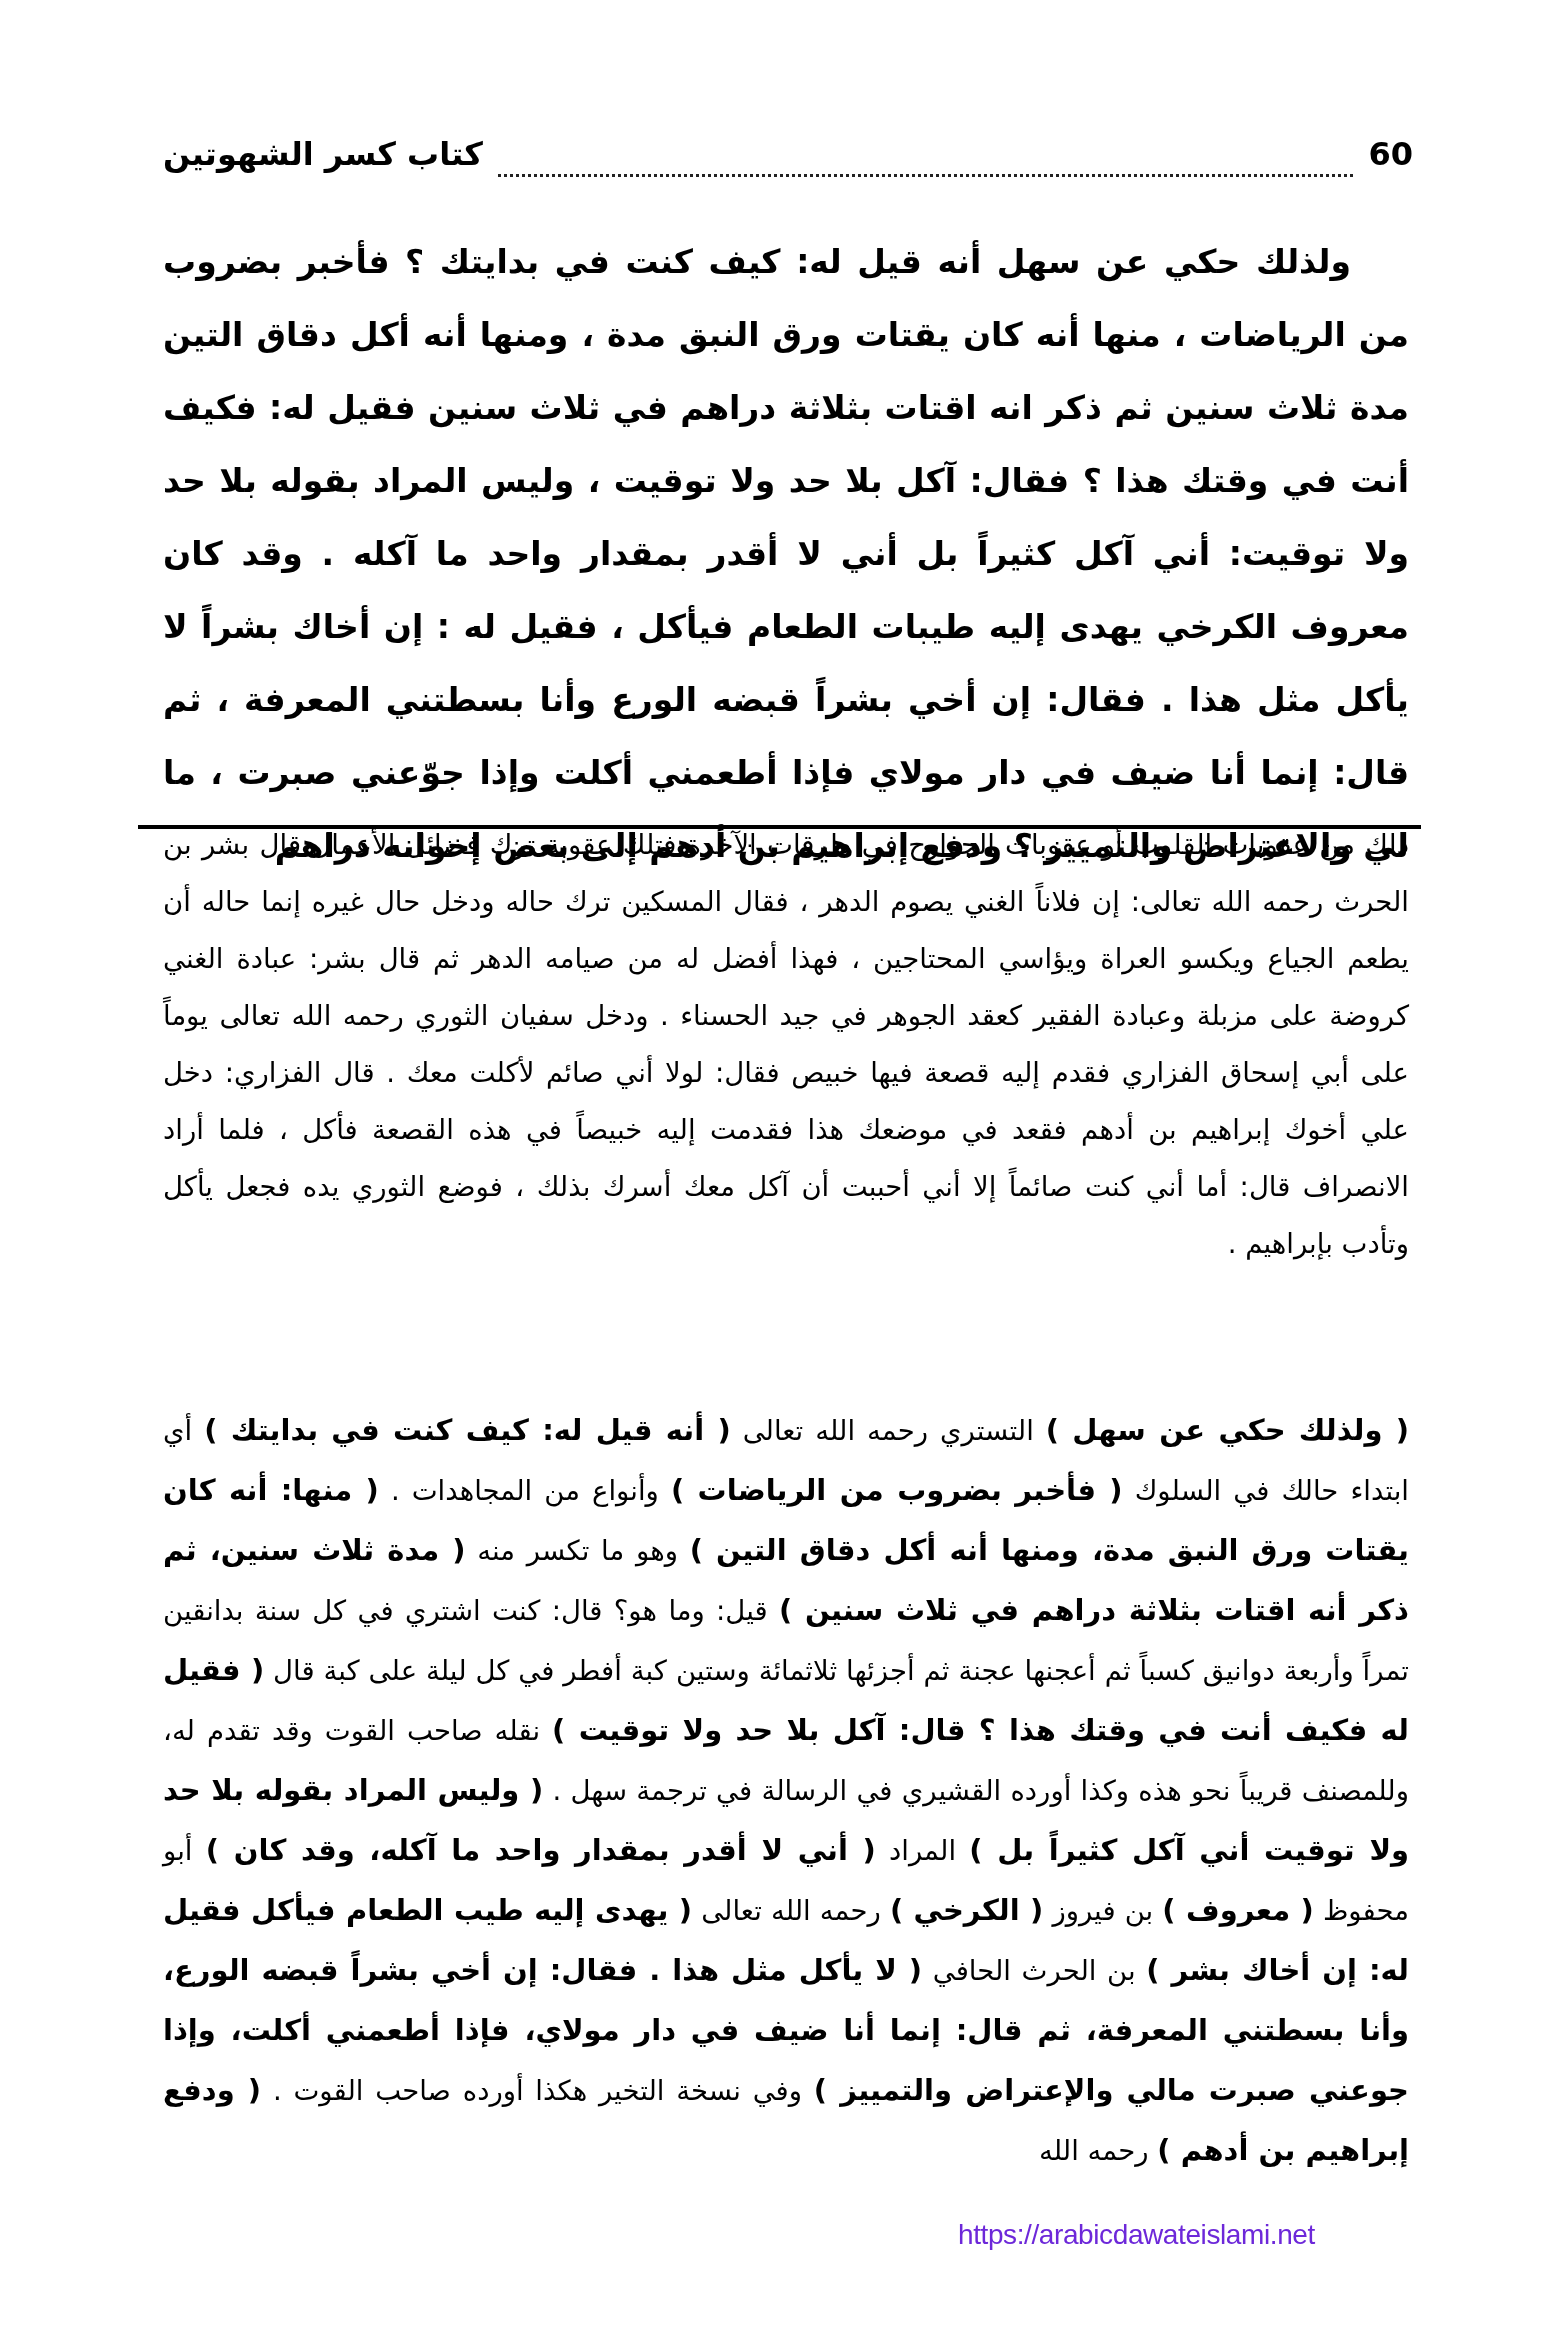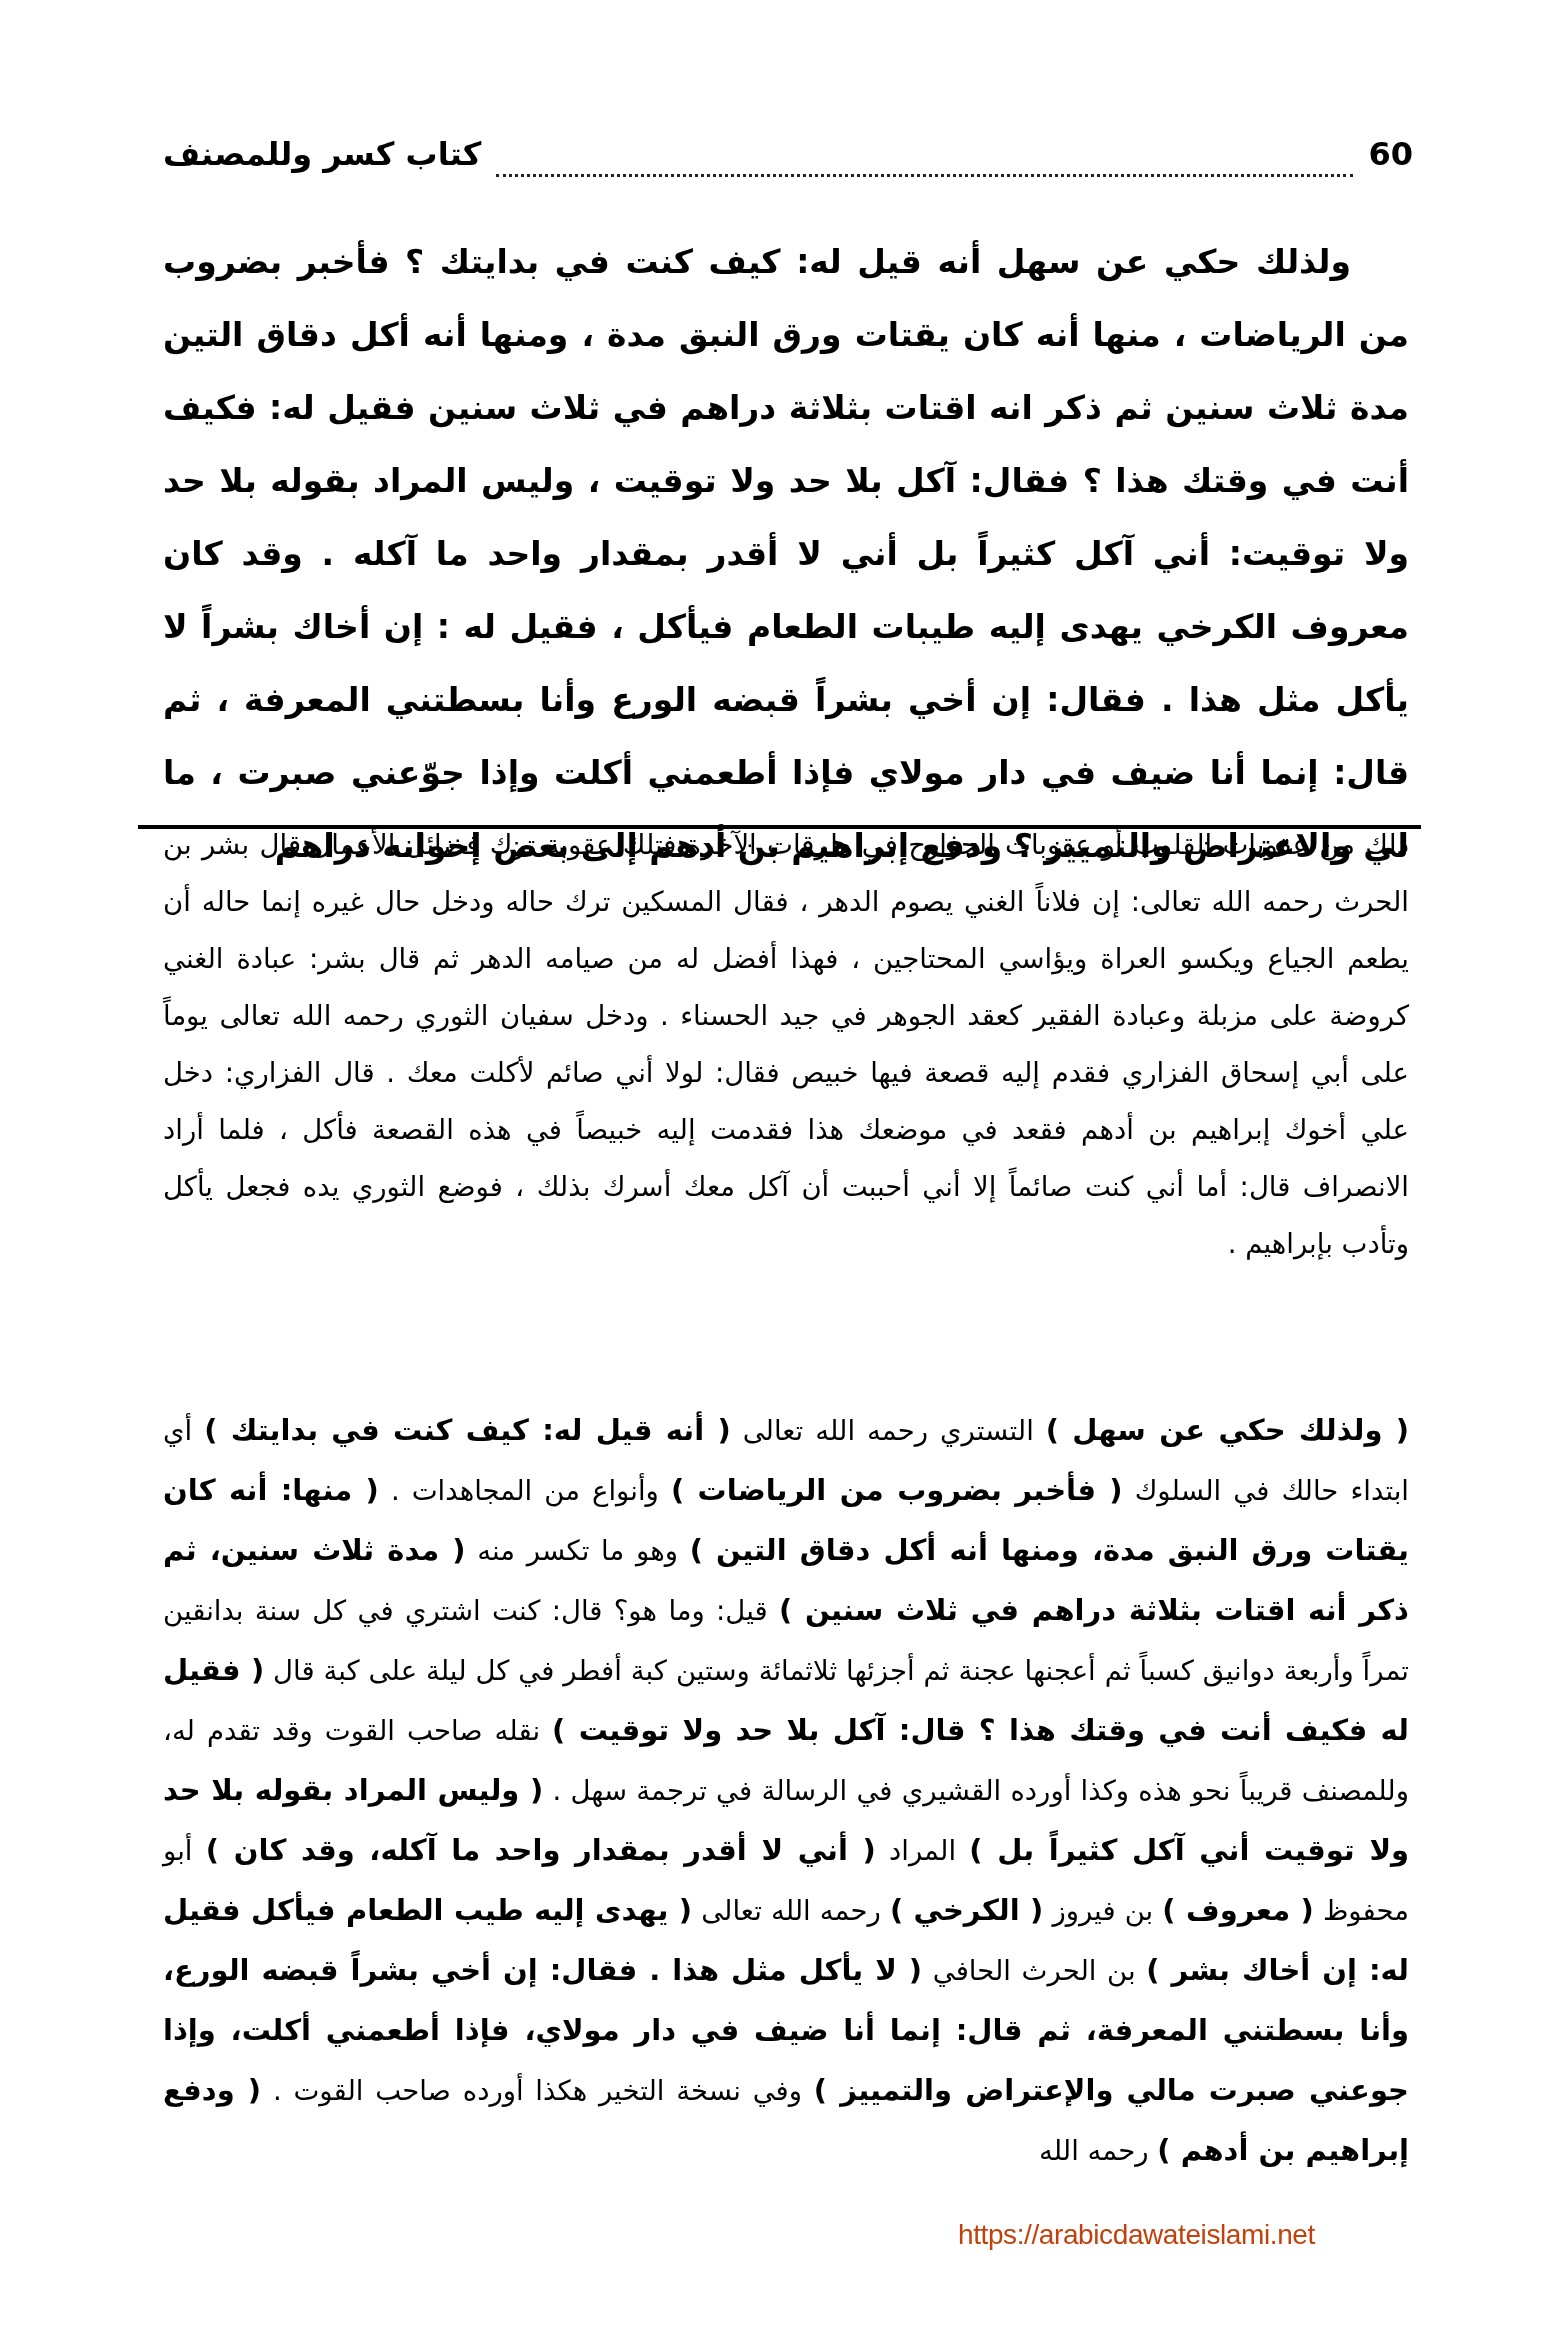--- a/index.html
+++ b/index.html
@@ -37,33 +37,33 @@
     top: 816px; font-size: 27.5px; line-height: 57px;
   }
   .footnote p { margin: 0; }
   .commentary {
     top: 1400px; font-size: 27.5px; line-height: 60px;
   }
   .commentary p { margin: 0; }
   .commentary b { font-weight: bold; font-size: 29px; }
   .watermark {
     position: absolute; left: 958px; top: 2219px;
-    font-family: "Liberation Sans", sans-serif; font-size: 28px; color: #c2410c;
+    font-family: "Liberation Sans", sans-serif; font-size: 28px; color: #6d28d9;
     letter-spacing: -0.4px;
   }
 </style>
 </head>
 <body>
 
 <div class="page">
 
   <div class="header">
     <span class="page-num">60</span>
     <span class="dots"></span>
-    <span class="book-title">كتاب كسر وللمصنف</span>
+    <span class="book-title">كتاب كسر الشهوتين</span>
   </div>
 
   <div class="block main-text">
     <p>ولذلك حكي عن سهل أنه قيل له: كيف كنت في بدايتك ؟ فأخبر بضروب من الرياضات ، منها أنه كان يقتات ورق النبق مدة ، ومنها أنه أكل دقاق التين مدة ثلاث سنين ثم ذكر انه اقتات بثلاثة دراهم في ثلاث سنين فقيل له: فكيف أنت في وقتك هذا ؟ فقال: آكل بلا حد ولا توقيت ، وليس المراد بقوله بلا حد ولا توقيت: أني آكل كثيراً بل أني لا أقدر بمقدار واحد ما آكله . وقد كان معروف الكرخي يهدى إليه طيبات الطعام فيأكل ، فقيل له : إن أخاك بشراً لا يأكل مثل هذا . فقال: إن أخي بشراً قبضه الورع وأنا بسطتني المعرفة ، ثم قال: إنما أنا ضيف في دار مولاي فإذا أطعمني أكلت وإذا جوّعني صبرت ، ما لي والاعتراض والتمييز ؟ ودفع إبراهيم بن أدهم إلى بعض إخوانه دراهم</p>
   </div>
 
   <div class="rule"></div>
 
   <div class="block footnote">
     <p>ذلك من عقوبات القلوب أو عقوبات الجوارح في طرقات الآخرة فتلك عقوبة ترك فضائل الأعمال قال بشر بن الحرث رحمه الله تعالى: إن فلاناً الغني يصوم الدهر ، فقال المسكين ترك حاله ودخل حال غيره إنما حاله أن يطعم الجياع ويكسو العراة ويؤاسي المحتاجين ، فهذا أفضل له من صيامه الدهر ثم قال بشر: عبادة الغني كروضة على مزبلة وعبادة الفقير كعقد الجوهر في جيد الحسناء . ودخل سفيان الثوري رحمه الله تعالى يوماً على أبي إسحاق الفزاري فقدم إليه قصعة فيها خبيص فقال: لولا أني صائم لأكلت معك . قال الفزاري: دخل علي أخوك إبراهيم بن أدهم فقعد في موضعك هذا فقدمت إليه خبيصاً في هذه القصعة فأكل ، فلما أراد الانصراف قال: أما أني كنت صائماً إلا أني أحببت أن آكل معك أسرك بذلك ، فوضع الثوري يده فجعل يأكل وتأدب بإبراهيم .</p>

